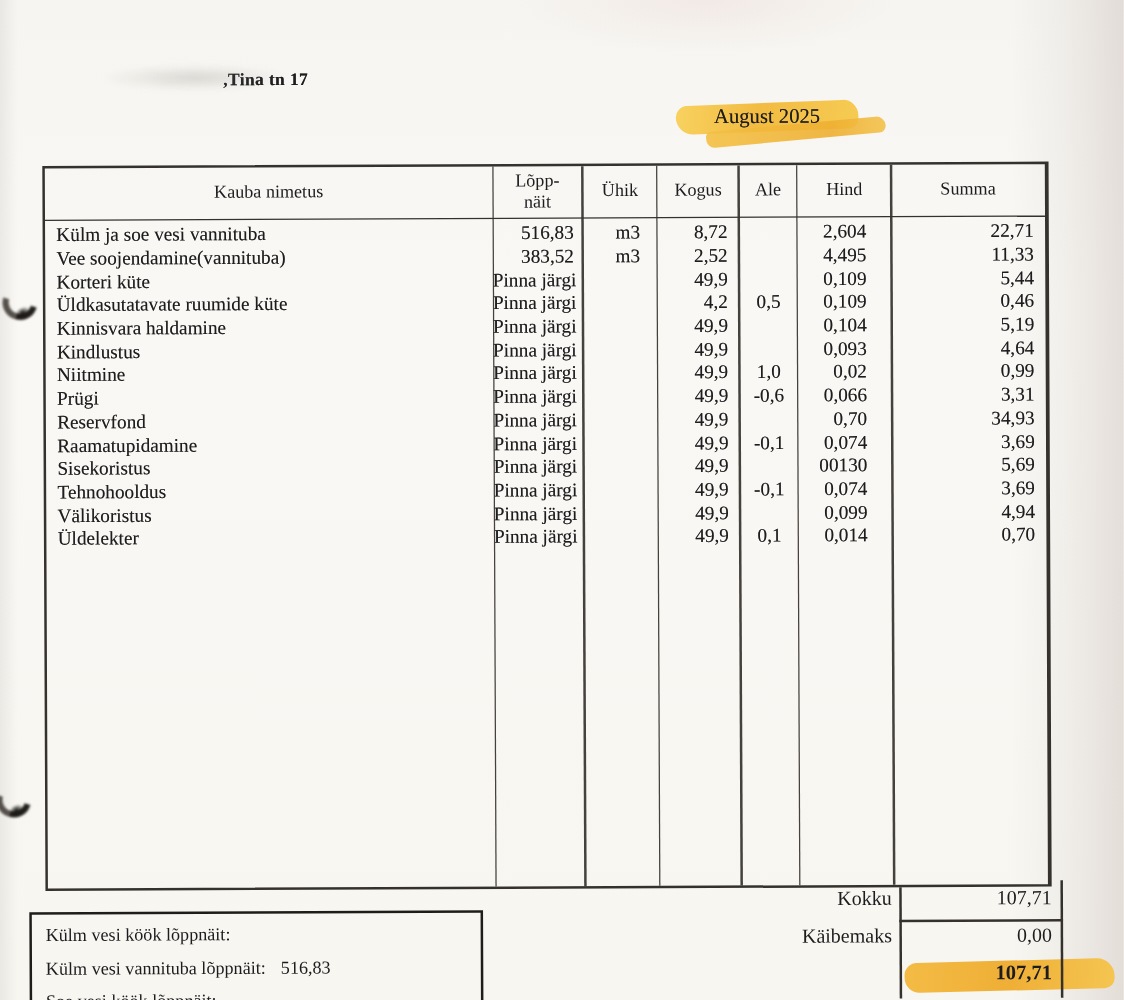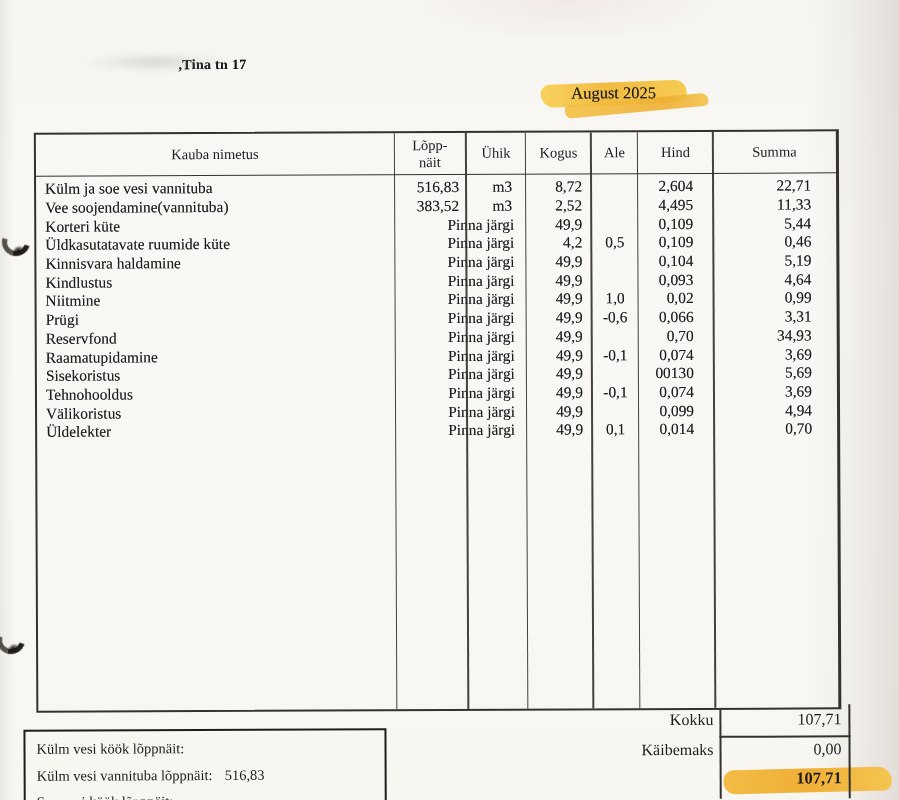--- a/index.html
+++ b/index.html
@@ -76,25 +76,25 @@
   .thead { height:42px; border-bottom:1.8px solid #35322e; align-items:center; }
   .th { text-align:center; font-size:14.5px; line-height:1.15; grid-row:1; }
   .th.th-lopp { padding:0 8px; }
 
   .tbody { padding-top:3px; }
   .trow { height:18.7px; align-items:center; font-size:15.4px; }
   .trow > span { grid-row:1; white-space:nowrap; text-shadow:0 0 0.4px rgba(0,0,0,0.45); }
   .c-name  { grid-column:1; padding-left:9px; }
   .c-lopp  { grid-column:2; text-align:right; padding-right:7px; }
   .c-uhik  { grid-column:3; text-align:right; padding-right:14px; }
-  .c-pinna { grid-column:2 / 4; text-align:right; padding-right:12px; }
+  .c-pinna { grid-column:2 / 4; text-align:left; padding-right:12px; }
   .c-kogus { grid-column:4; text-align:right; padding-right:9px; }
   .c-ale   { grid-column:5; text-align:center; }
   .c-hind  { grid-column:6; text-align:right; padding-right:20px; }
-  .c-summa { grid-column:7; text-align:right; padding-right:25px; }
+  .c-summa { grid-column:7; text-align:right; padding-right:9px; }
 
   
   .sum-vline { position:absolute; width:1.6px; background:#35322e; }
   .sv-left  { left:718px; top:711px; height:89px; }
   .sv-right { left:847px; top:706px; height:94px; }
   .sum-hline { position:absolute; left:718px; top:737px; width:131px; height:1.6px; background:#35322e; }
 
   .sum-label { position:absolute; width:210px; left:502px; text-align:right; font-size:16px; }
   .sum-value { position:absolute; left:722px; width:118px; text-align:right; font-size:16px; }
   .row-kokku  { top:712px; }

